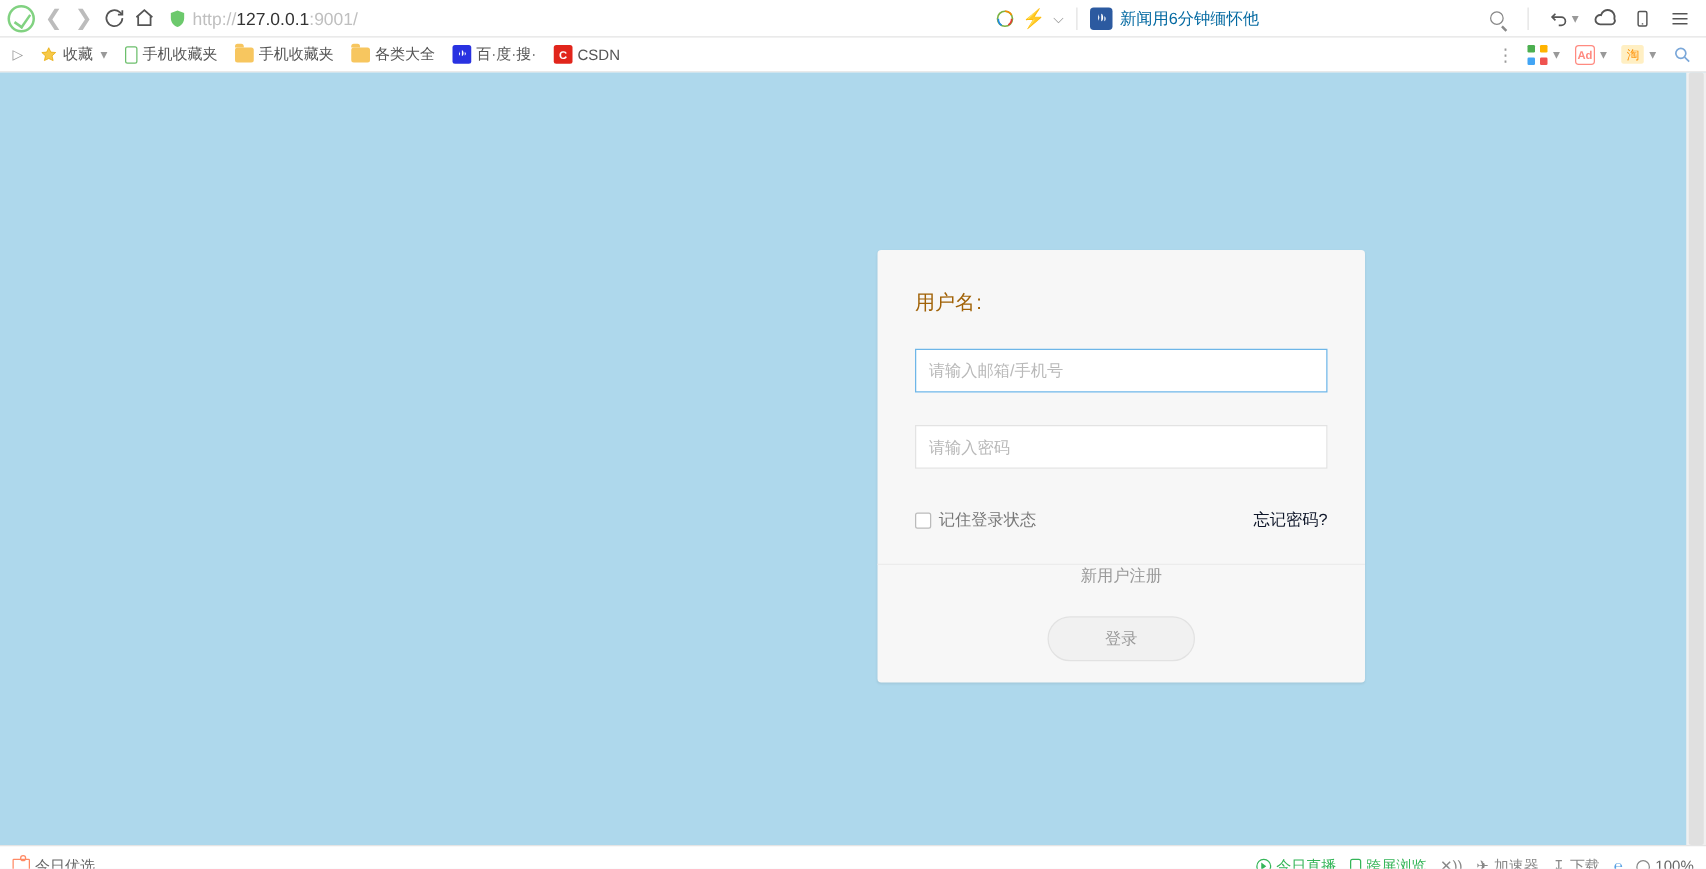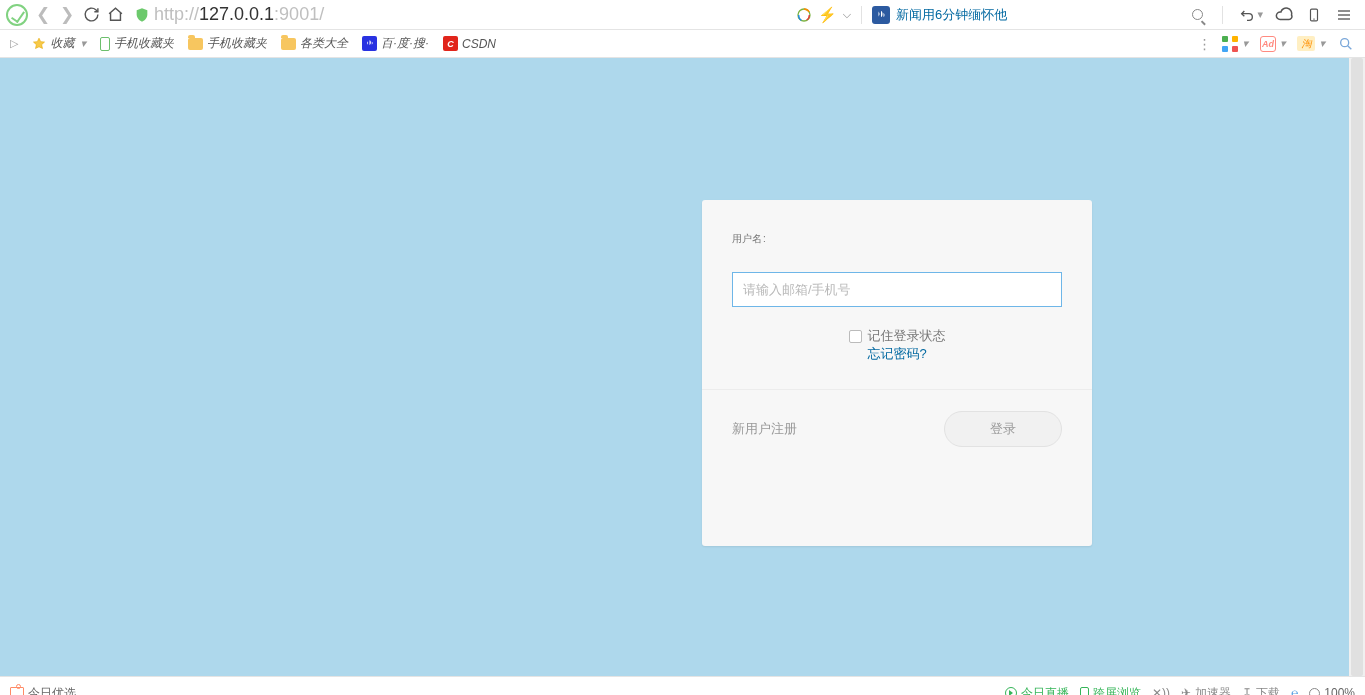--- a/index.html
+++ b/index.html
@@ -5,33 +5,33 @@
   * { box-sizing: border-box; }
   html, body { margin:0; padding:0; width:1365px; height:695px; font-family: "Microsoft YaHei", Arial, sans-serif; overflow:hidden; background:#fff; }
   
   .toolbar { height:30px; display:flex; align-items:center; padding:0 6px; gap:6px; border-bottom:1px solid #e4e4e4; }
   .logo-icon { width:22px; height:22px; border:2px solid #81d281; border-radius:50%; position:relative; }
   .logo-icon::after{ content:""; position:absolute; left:6px; top:3px; width:6px; height:11px; border:2px solid #81d281; border-left:none; border-top:none; transform:rotate(35deg); }
   .nav-arrow { width:18px; text-align:center; color:#bcbcbc; font-size:17px; cursor:pointer; }
   .svg-btn { width:18px; height:18px; display:flex; align-items:center; justify-content:center; cursor:pointer; }
   .shield { width:16px; height:18px; }
   .addr-bar { flex:0 0 660px; display:flex; align-items:center; height:24px; border-radius:4px; padding:0 4px; gap:4px; }
-  .addr-url { color:#bfbfbf; font-size:18px; }
+  .addr-url { color:#bfbfbf; font-size:14px; }
   .addr-url b { color:#333; font-weight:normal; }
   .chev-down { color:#999; font-size:11px; cursor:pointer; }
   .sep { width:1px; height:18px; background:#e2e2e2; margin:0 4px; }
   .news-icon { width:18px; height:18px; border-radius:3px; background:#2c5aa0; display:flex; align-items:center; justify-content:center; }
   .news-icon svg{ width:12px; height:12px; }
   .news-text { flex:1; color:#0369a1; font-size:13px; white-space:nowrap; overflow:hidden; }
   .right-tools { display:flex; align-items:center; gap:12px; padding-right:6px; }
   .tiny-icon { width:18px; height:18px; display:flex; align-items:center; justify-content:center; color:#666; cursor:pointer; }
   .undo-combo { display:flex; align-items:center; gap:2px; color:#555;}
   
   .bookmarks { height:28px; border-bottom:1px solid #e4e4e4; display:flex; align-items:center; padding:0 10px; gap:14px; font-size:12px; color:#555;}
-  .bm-item { display:flex; align-items:center; gap:4px; cursor:pointer;font-style:italic; }
+  .bm-item { display:flex; align-items:center; gap:4px; cursor:pointer; }
   .bm-play { color:#999; font-size:11px; }
   .star { width:14px; height:14px; }
   .folder { width:15px;height:12px;background:#f7c65f;border-radius:2px;position:relative; }
   .folder::before{content:"";position:absolute;top:-3px;left:0;width:7px;height:3px;background:#f7c65f;border-radius:2px 2px 0 0;}
   .phone-ico{ width:10px;height:14px;border:1.5px solid #6cbf6c;border-radius:2px; }
   .baidu-ico{ width:15px;height:15px;background:#2932E1;border-radius:2px;display:flex;align-items:center;justify-content:center; }
   .baidu-ico svg{width:11px;height:11px;}
   .csdn-ico{ width:15px;height:15px;background:#E1251B;color:#fff;display:flex;align-items:center;justify-content:center;font-size:9px;font-weight:bold;border-radius:2px;}
   .bm-right { margin-left:auto; display:flex; align-items:center; gap:12px; }
   .dots-v{ color:#9a9a9a; cursor:pointer; font-size:14px; letter-spacing:-1px; }
@@ -41,31 +41,31 @@
   .sq4 .c{background:#42a5f5;bottom:0;left:0;} .sq4 .d{background:#ef5350;bottom:0;right:0;}
   .adblock{ width:16px;height:16px;border:1px solid #ff8a80;color:#ff8a80;border-radius:3px;display:flex;align-items:center;justify-content:center;font-size:9px;font-weight:bold;}
   .tao-ico{ width:18px;height:15px;background:#ffefc3;border-radius:2px;display:flex;align-items:center;justify-content:center;color:#ff8f00;font-size:10px;}
   
   .viewport { position:relative; height:618px; background:#aed8ec; }
   .vscroll { position:absolute; right:0; top:0; width:16px; height:100%; background:#f0f0f0; }
   .vscroll-thumb{ position:absolute; left:2px; top:0; width:12px; height:100%; background:#e0e0e0; border-radius:2px; }
   
   .card { position:absolute; left:702px; top:142px; width:390px; height:346px; background:#f7f7f7; border-radius:3px; box-shadow:0 1px 2px rgba(0,0,0,.08); }
   .card-body { padding:32px 30px 0 30px; }
-  .fld-label { font-size:10px; color:#737373; margin-top:16px; }
+  .fld-label { font-size:16px; color:#a16207; margin-top:16px; }
   .fld-label:first-child{ margin-top:0; }
   .colon::after{ content:":"; margin-left:1px; }
   .inp { width:100%; height:35px; margin-top:26px; border:1px solid #e3e3e3; background:#fff; font-size:13px; padding:0 10px; outline:none; font-family:inherit; }
   .inp.focused { border:1.5px solid #6eb6e8; }
   .inp::placeholder{ color:#b9b9b9; }
-  .opts { display:flex; align-items:center; justify-content:space-between; margin-top:20px; font-size:13px;flex-direction:column; }
+  .opts { display:flex; align-items:center; justify-content:space-between; margin-top:32px; font-size:13px; }
   .chk-lbl{ display:flex; align-items:center; gap:6px; color:#777; cursor:pointer;}
   .chk{ width:13px; height:13px; border:1px solid #bbb; border-radius:2px; background:#fff; }
-  .forgot{ color:#0369a1; cursor:pointer; }
-  .card-foot { border-top:1px solid #ececec; height:78px; margin-top:26px; display:flex; align-items:center; justify-content:space-between; padding:0 30px;}
+  .forgot{ color:#0f172a; cursor:pointer; }
+  .card-foot { border-top:1px solid #ececec; height:78px; margin-top:26px; display:flex; align-items:center; justify-content:space-between; padding:0 30px;flex-direction:column;}
   .reg-link{ color:#999; font-size:13px; cursor:pointer; }
   .login-btn{ width:118px; height:36px; border-radius:18px; border:1px solid #e2e2e2; background:#f1f1f1; color:#999; font-size:13px; cursor:pointer; font-family:inherit;}
   .watermark{ position:absolute; right:12px; bottom:6px; color:rgba(0,0,0,.06); font-size:18px; font-style:italic; letter-spacing:1px; pointer-events:none;}
   
   .status { height:19px; border-top:1px solid #e4e4e4; display:flex; align-items:center; padding:16px 10px; font-size:12px; color:#666; gap:6px;}
   .gift{ width:14px; height:12px; border:1.5px solid #ff8a65; position:relative; border-radius:1px;}
   .gift::before{content:"";position:absolute;left:5px;top:-4px;width:3px;height:3px;border:1.5px solid #ff8a65;border-radius:50%;}
   .status-right{ margin-left:auto; display:flex; align-items:center; gap:11px; }
   .s-item{ display:flex; align-items:center; gap:4px; cursor:pointer; }
   .green{ color:#35b558; }
@@ -212,20 +212,21 @@
         </svg>
     </div>
   </div>
 </div>
 
 <div class="viewport">
   <div class="card">
     <div class="card-body">
       <div class="fld-label colon">用户名</div>
       <input class="inp focused" type="text" placeholder="请输入邮箱/手机号" style="">
+      <input class="inp" type="password" placeholder="请输入密码" style="">
       <div class="opts">
         <label class="chk-lbl">
           <span class="chk"></span>
           <span>记住登录状态</span>
         </label>
         <span class="forgot">忘记密码?</span>
       </div>
     </div>
     <div class="card-foot">
       <span class="reg-link">新用户注册</span>

